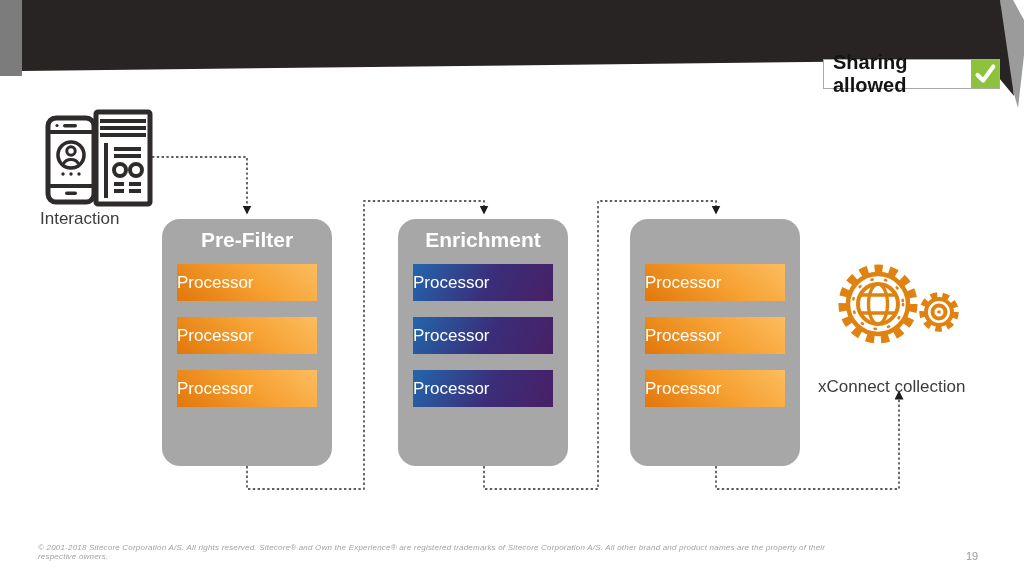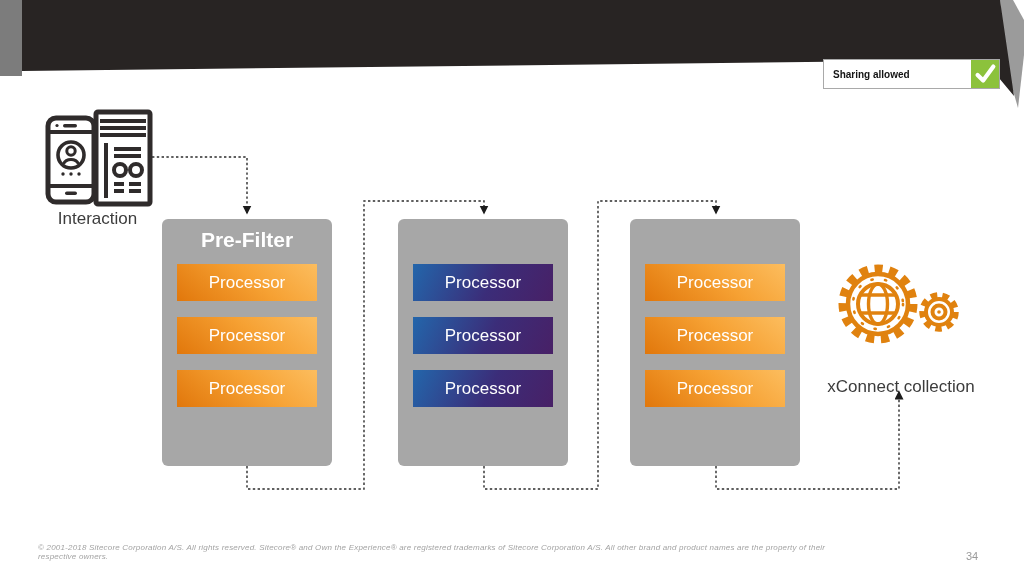--- a/index.html
+++ b/index.html
@@ -7,29 +7,29 @@
          font-family:"Liberation Sans",sans-serif;}
   
   .ribbon-svg{position:absolute;left:996px;top:0;width:28px;height:112px;z-index:1;}
   .dark-bar{position:absolute;left:22px;top:0;width:1002px;height:100px;background:#282423;z-index:2;
             clip-path:polygon(0 0,978px 0,992px 96px,962px 60px,0 71px);}
   .left-strip{position:absolute;left:0;top:0;width:22px;height:76px;background:#7c7c7c;z-index:3;}
   .page-title{position:absolute;left:45px;top:20px;font-size:28px;color:#fafafa;letter-spacing:.2px;}
   .hashtag{position:absolute;right:57px;top:24px;font-size:13px;color:#efefef;}
   .badge{position:absolute;left:823px;top:59px;width:177px;height:30px;background:#fff;
          border:1px solid #a9a9a9;box-sizing:border-box;display:flex;align-items:center;z-index:5;}
-  .badge-label{flex:1;font-size:10px;font-weight:bold;color:#141414;padding-left:9px;}
+  .badge-label{flex:1;font-size:20px;font-weight:bold;color:#141414;padding-left:9px;}
   .badge-check{width:28px;height:28px;background:#8cc23c;display:flex;align-items:center;justify-content:center;}
   
   .icon-abs{position:absolute;}
-  .io-label{position:absolute;font-size:17px;color:#3c3c3c;text-align:center;}
-  .pipe{position:absolute;top:219px;width:170px;height:247px;background:#a7a7a7;border-radius:6px;z-index:4;}
+  .io-label{position:absolute;font-size:17px;color:#3c3c3c;}
+  .pipe{position:absolute;top:219px;width:170px;height:247px;background:#a7a7a7;border-radius:18px;z-index:4;}
   .pipe.pre{left:162px}.pipe.enr{left:398px}.pipe.post{left:630px}
   .pipe-title{margin-top:9px;text-align:center;font-size:21px;font-weight:bold;color:#fff;}
-  .proc{position:absolute;left:15px;width:140px;height:37px;line-height:37px;text-align:center;
+  .proc{position:absolute;left:15px;width:140px;height:37px;line-height:37px;text-align:left;
         font-size:17px;color:#fff;}
   .proc.r1{top:45px}.proc.r2{top:98px}.proc.r3{top:151px}
   .proc.orange{background:linear-gradient(40deg,#e1770b 0%,#f6a133 55%,#fcbd5e 100%);}
   .proc.bluepurple{background:linear-gradient(115deg,#2366ab 0%,#3b2d79 55%,#482066 100%);}
   .connectors{position:absolute;left:0;top:0;width:1024px;height:576px;z-index:3;pointer-events:none;}
   
   .footer-copy{position:absolute;left:38px;top:543px;width:820px;font-size:8px;color:#a3a3a3;letter-spacing:.2px;font-style:italic;}
   .page-num{position:absolute;left:966px;top:550px;font-size:11px;color:#9a9a9a;}
 </style>
 </head>
@@ -84,20 +84,21 @@
   </svg>
   <div class="io-label" style="left:40px;top:209px;width:115px;">Interaction</div>
 
   <div class="pipe pre">
     <div class="pipe-title">Pre-Filter</div>
     <div class="proc orange r1">Processor</div>
     <div class="proc orange r2">Processor</div>
     <div class="proc orange r3">Processor</div>
   </div>
   <div class="pipe enr">
+    <div class="pipe-title">Enrichment</div>
     <div class="proc bluepurple r1">Processor</div>
     <div class="proc bluepurple r2">Processor</div>
     <div class="proc bluepurple r3">Processor</div>
   </div>
   <div class="pipe post">
     <div class="proc orange r1">Processor</div>
     <div class="proc orange r2">Processor</div>
     <div class="proc orange r3">Processor</div>
   </div>
 
@@ -130,15 +131,15 @@
     <line x1="24.5" y1="31" x2="59.5" y2="31" stroke-width="3.4"></line>
     <line x1="24.5" y1="49" x2="59.5" y2="49" stroke-width="3.4"></line>
     <circle cx="103" cy="48" r="16" stroke-width="7.5" stroke-dasharray="6.2 4.97"></circle>
     <circle cx="103" cy="48" r="13" stroke-width="4"></circle>
     <circle cx="103" cy="48" r="6.5" stroke-width="4"></circle>
     <circle cx="103" cy="48" r="1.8" fill="#e0820f" stroke="none"></circle>
   </svg>
   <div class="io-label" style="left:818px;top:357px;width:166px;margin-top:20px;">xConnect collection</div>
 
   <div class="footer-copy">© 2001-2018 Sitecore Corporation A/S. All rights reserved. Sitecore® and Own the Experience® are registered trademarks of Sitecore Corporation A/S. All other brand and product names are the property of their respective owners.</div>
-  <div class="page-num">34</div>
+  <div class="page-num">19</div>
 
 </div>
 
 </body></html>

